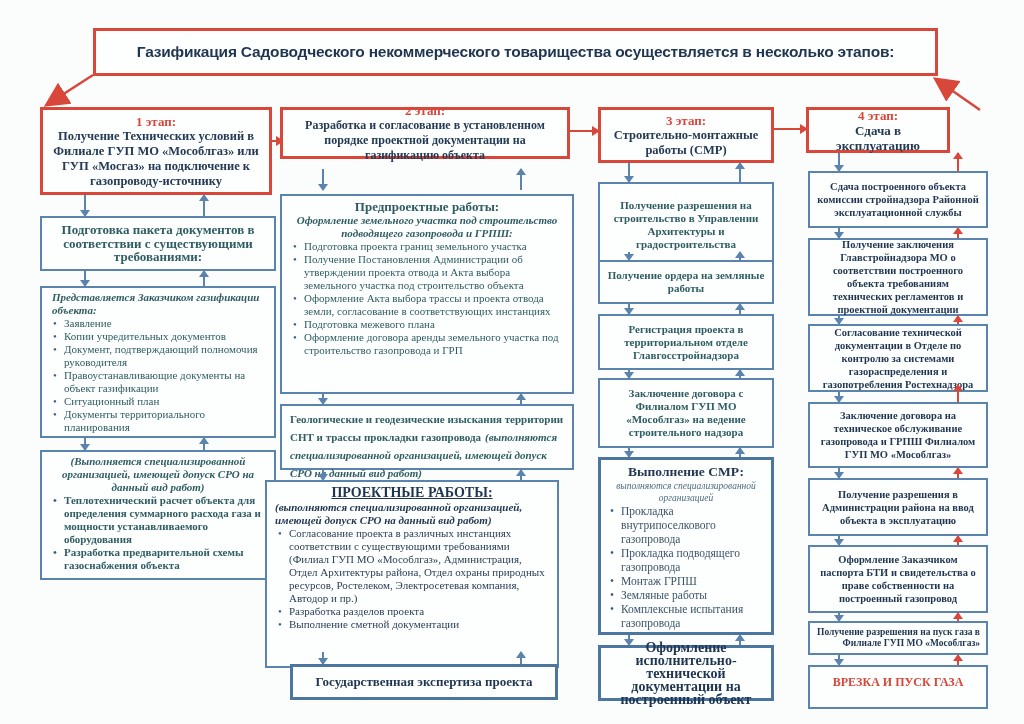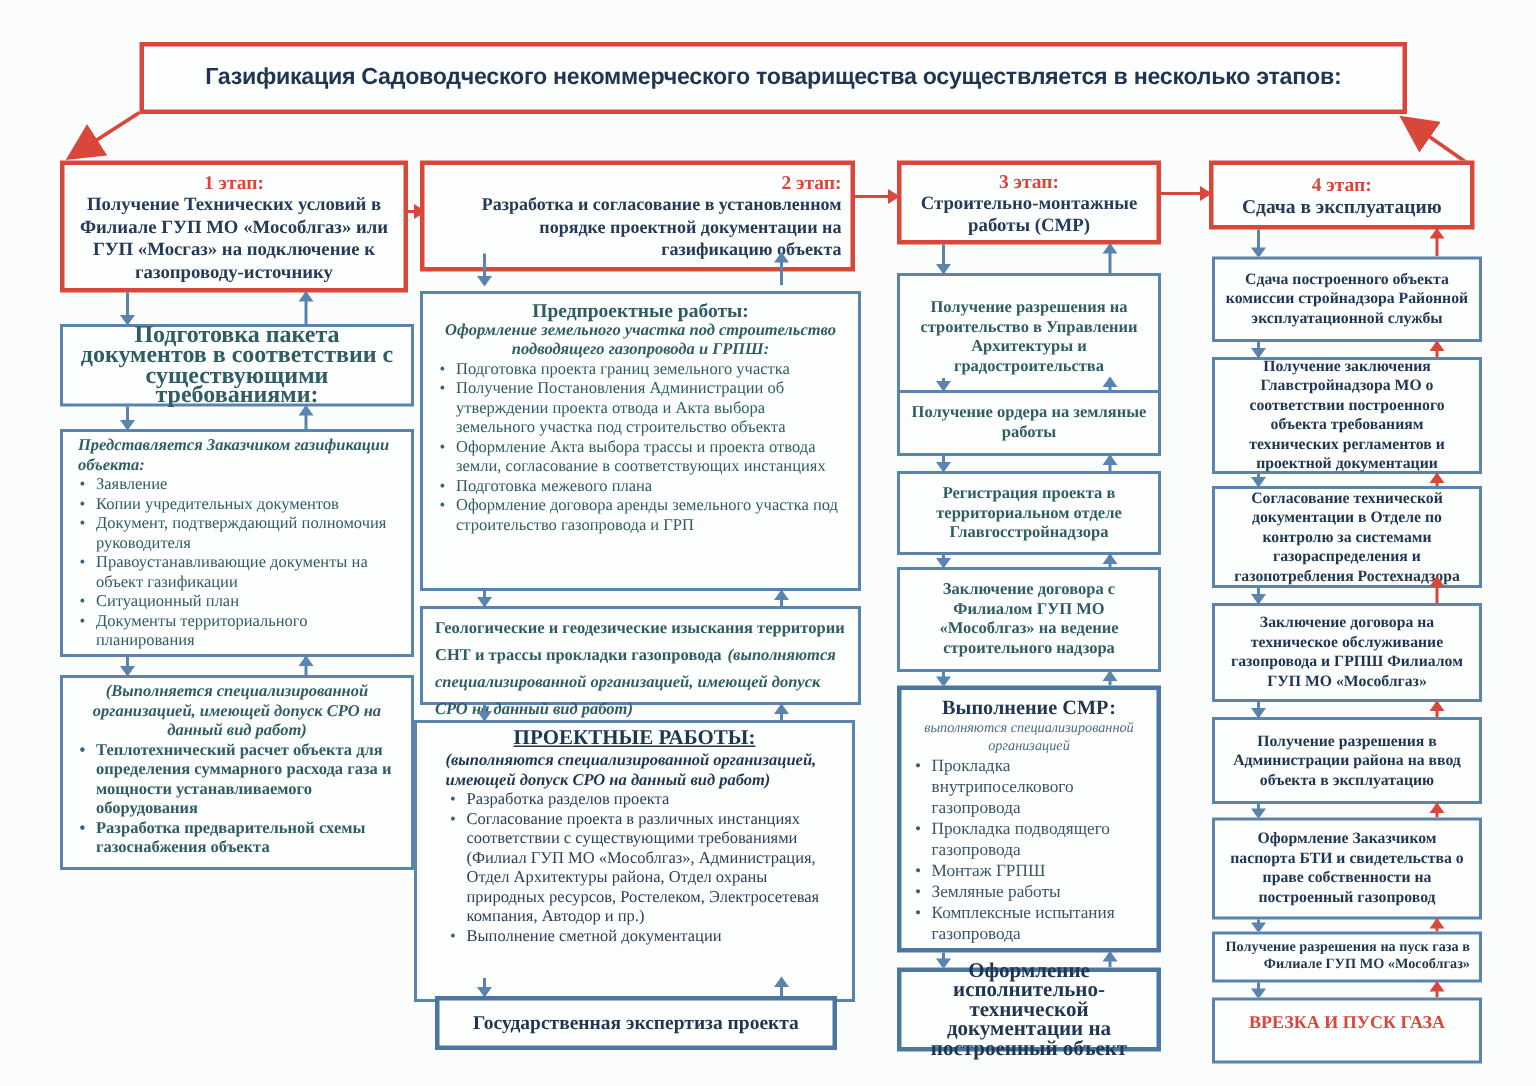--- a/index.html
+++ b/index.html
@@ -21,21 +21,21 @@
     position: absolute; left: 93px; top: 28px; width: 845px; height: 48px;
     box-sizing: border-box; border: 3px solid #d9473a; background: #fdfefe;
     display: flex; align-items: center; justify-content: center;
     font-family: "Liberation Sans", sans-serif; font-weight: bold;
     font-size: 15.5px; color: #1f3550; letter-spacing: -0.2px;
   }
   .stage-label { color: #d9473a; font-weight: bold; font-size: 13px; display: block; line-height: 15px; }
   .stage-text { font-weight: bold; font-size: 12.5px; line-height: 15px; display: block; color: #243a55; }
   .bold { font-weight: bold; }
   .teal { color: #2f5d63; }
-  .small { font-size: 16px; line-height: 13.5px; }
+  .small { font-size: 13px; line-height: 13.5px; }
   .txt { font-size: 11px; line-height: 13px; }
   ul { margin: 0; padding: 0 0 0 14px; text-align: left; list-style: none; }
   ul li { position: relative; }
   ul li::before { content: "•"; position: absolute; left: -11px; top: 0; color: #3b5f7c; }
   .ital { font-style: italic; }
   .arr { position: absolute; width: 2px; background: #5a84ad; }
   .arr.down::after, .arr.up::before {
     content: ""; position: absolute; left: -4px; width: 0; height: 0;
     border-left: 5px solid transparent; border-right: 5px solid transparent;
   }
@@ -106,21 +106,21 @@
 <div class="arr up" style="left:203px;top:438px;height:12px;"></div>
 
 <div class="box" style="left:40px;top:450px;width:236px;height:130px;padding:3px 8px;">
   <div class="ital bold teal txt">(Выполняется специализированной организацией, имеющей допуск СРО на данный вид работ)</div>
   <ul class="txt bold teal">
     <li>Теплотехнический расчет объекта для определения суммарного расхода газа и мощности устанавливаемого оборудования</li>
     <li>Разработка предварительной схемы газоснабжения объекта</li>
   </ul>
 </div>
 
-<div class="box red" style="left:280px;top:107px;width:290px;height:74px;text-align:right;">
+<div class="box red" style="left:280px;top:107px;width:290px;height:52px;">
   <div class="center-col">
     <span class="stage-label">2 этап:</span>
     <span class="stage-text" style="font-size:12px;">Разработка и согласование в установленном порядке проектной документации на газификацию объекта</span>
   </div>
 </div>
 <div class="harr" style="left:570px;top:130px;width:28px;"></div>
 
 <div class="arr down" style="left:322px;top:169px;height:21px;"></div>
 <div class="arr up" style="left:520px;top:169px;height:21px;"></div>
 
@@ -140,26 +140,26 @@
 <div class="arr up" style="left:520px;top:394px;height:10px;"></div>
 
 <div class="box" style="left:280px;top:404px;width:294px;height:66px;text-align:left;padding:3px 8px;">
   <span class="bold teal txt">Геологические и  геодезические изыскания территории СНТ и  трассы прокладки газопровода</span>
   <span class="bold ital teal txt">(выполняются специализированной организацией, имеющей допуск СРО на данный вид работ)</span>
 </div>
 
 <div class="arr down" style="left:322px;top:470px;height:10px;"></div>
 <div class="arr up" style="left:520px;top:470px;height:10px;"></div>
 
-<div class="box" style="left:276px;top:480px;width:294px;height:188px;padding:3px 19px;">
+<div class="box" style="left:265px;top:480px;width:294px;height:188px;padding:3px 8px;">
   <div class="bold underline" style="font-size:14px;color:#1f3550;">ПРОЕКТНЫЕ РАБОТЫ:</div>
   <div class="ital bold txt" style="text-align:left;color:#1f3550;">(выполняются специализированной организацией, имеющей допуск СРО на данный вид работ)</div>
   <ul class="txt" style="color:#2b3f55;">
+    <li>Согласование проекта в различных инстанциях соответствии с существующими требованиями (Филиал ГУП МО «Мособлгаз», Администрация, Отдел Архитектуры района, Отдел охраны природных ресурсов, Ростелеком, Электросетевая компания, Автодор и пр.)</li>
     <li>Разработка разделов проекта</li>
-    <li>Согласование проекта в различных инстанциях соответствии с существующими требованиями (Филиал ГУП МО «Мособлгаз», Администрация, Отдел Архитектуры района, Отдел охраны природных ресурсов, Ростелеком, Электросетевая компания, Автодор и пр.)</li>
     <li>Выполнение сметной документации</li>
   </ul>
 </div>
 
 <div class="arr down" style="left:322px;top:652px;height:12px;"></div>
 <div class="arr up" style="left:520px;top:652px;height:12px;"></div>
 
 <div class="box thick" style="left:290px;top:664px;width:268px;height:36px;">
   <div class="center-col">
     <span class="bold" style="font-size:13px;color:#1f3550;">Государственная экспертиза проекта</span>
@@ -227,21 +227,21 @@
 
 <div class="arr down" style="left:628px;top:635px;height:10px;"></div>
 <div class="arr up" style="left:739px;top:635px;height:10px;"></div>
 
 <div class="box thick" style="left:598px;top:645px;width:176px;height:56px;">
   <div class="center-col">
       <span class="bold txt" style="color:#1f3550;font-size:14px;">Оформление исполнительно-технической документации на построенный объект</span>
     </div>
 </div>
 
-<div class="box red" style="left:806px;top:107px;width:177px;height:46px;">
+<div class="box red" style="left:806px;top:107px;width:144px;height:46px;">
   <div class="center-col">
     <span class="stage-label">4 этап:</span>
     <span class="stage-text" style="font-size:13px;">Сдача в эксплуатацию</span>
   </div>
 </div>
 
 <div class="arr down" style="left:838px;top:153px;height:18px;"></div>
 <div class="arr red up" style="left:957px;top:153px;height:18px;"></div>
 
 <div class="box" style="left:808px;top:171px;width:180px;height:57px;">

